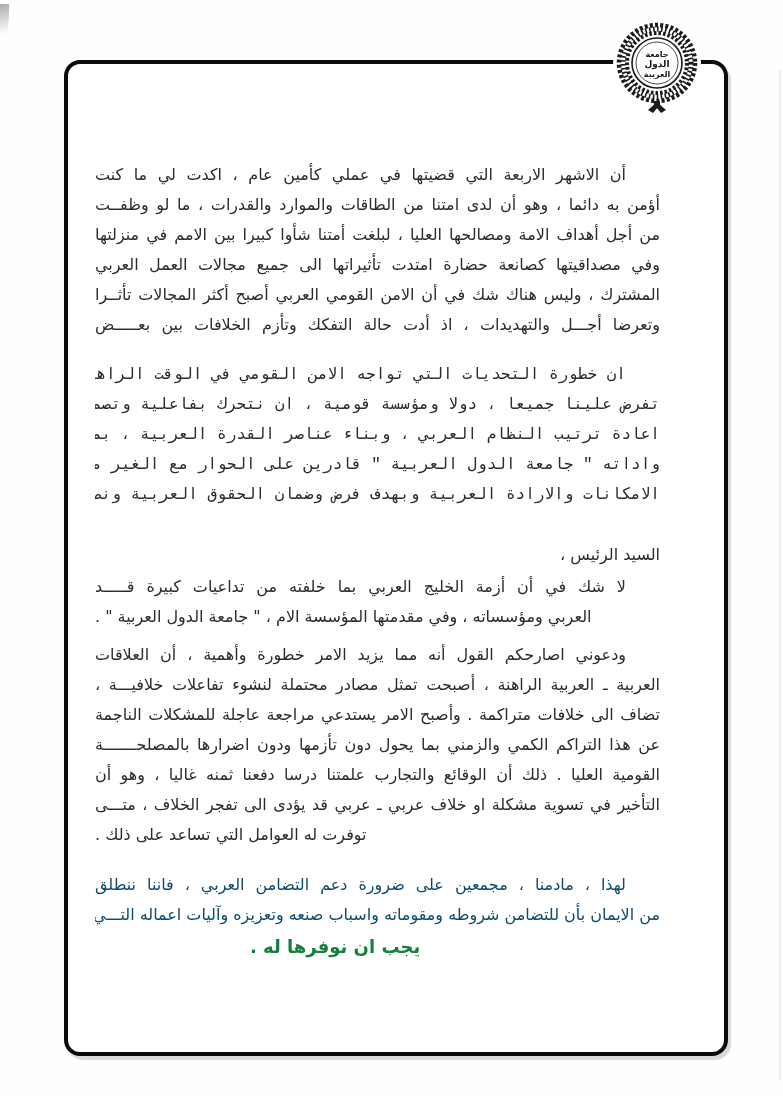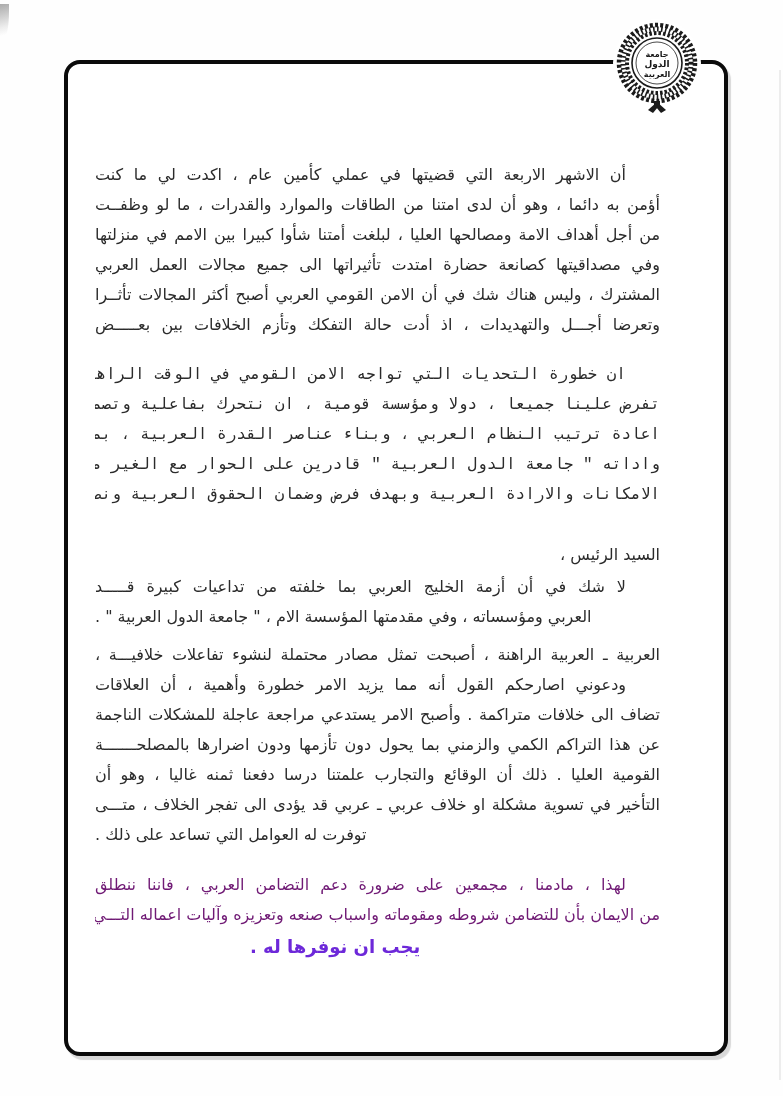--- a/index.html
+++ b/index.html
@@ -35,25 +35,25 @@
     white-space:nowrap;
   }
   .line.indent{text-indent:34px;}
   .line.last{text-align-last:left;}
   .p2{margin-top:20px;font-family:Liberation Mono, monospace;}
   .salutation{
     margin-top:30px;height:30px;line-height:30px;text-align:right;
   }
   .p3{margin-top:2px;}
   .p4{margin-top:8px;}
-  .p5{margin-top:20px;color:#701a75;}
+  .p5{margin-top:20px;color:#0c4a6e;}
   .closing{
     margin-top:2px;height:30px;line-height:30px;
     text-align:left;padding-left:155px;
-    font-weight:bold;font-size:18px;color:#6d28d9;
+    font-weight:bold;font-size:18px;color:#15803d;
   }
 </style>
 </head>
 <body>
 
 <div class="smudge"></div>
 <div class="edge-line"></div>
 
 <div class="page-frame"></div>
 
@@ -98,22 +98,22 @@
     </div>
 
   <div class="salutation">السيد الرئيس ،</div>
 
   <div class="para p3">
       <div class="line indent">لا شك في أن أزمة الخليج العربي بما خلفته من تداعيات كبيرة قـــــد</div>
       <div class="line last">العربي ومؤسساته ، وفي مقدمتها المؤسسة الام ، " جامعة الدول العربية " .</div>
     </div>
 
   <div class="para p4">
+      <div class="line indent">ودعوني اصارحكم القول أنه مما يزيد الامر خطورة وأهمية ، أن العلاقات</div>
       <div class="line">العربية ـ العربية الراهنة ، أصبحت تمثل مصادر محتملة لنشوء تفاعلات خلافيـــة ،</div>
-      <div class="line indent">ودعوني اصارحكم القول أنه مما يزيد الامر خطورة وأهمية ، أن العلاقات</div>
       <div class="line">تضاف الى خلافات متراكمة .  وأصبح الامر يستدعي مراجعة عاجلة للمشكلات الناجمة</div>
       <div class="line">عن هذا التراكم الكمي والزمني بما يحول دون تأزمها ودون اضرارها بالمصلحـــــــة</div>
       <div class="line">القومية العليا .  ذلك أن الوقائع والتجارب علمتنا درسا دفعنا ثمنه غاليا ، وهو أن</div>
       <div class="line">التأخير في تسوية مشكلة او خلاف عربي ـ عربي  قد يؤدى الى تفجر الخلاف ، متـــى</div>
       <div class="line last">توفرت له العوامل التي تساعد على ذلك .</div>
     </div>
 
   <div class="para p5">
       <div class="line indent">لهذا ، مادمنا ، مجمعين على ضرورة دعم التضامن العربي ، فاننا ننطلق</div>
       <div class="line">من الايمان بأن للتضامن شروطه ومقوماته واسباب صنعه وتعزيزه وآليات اعماله التـــي</div>

